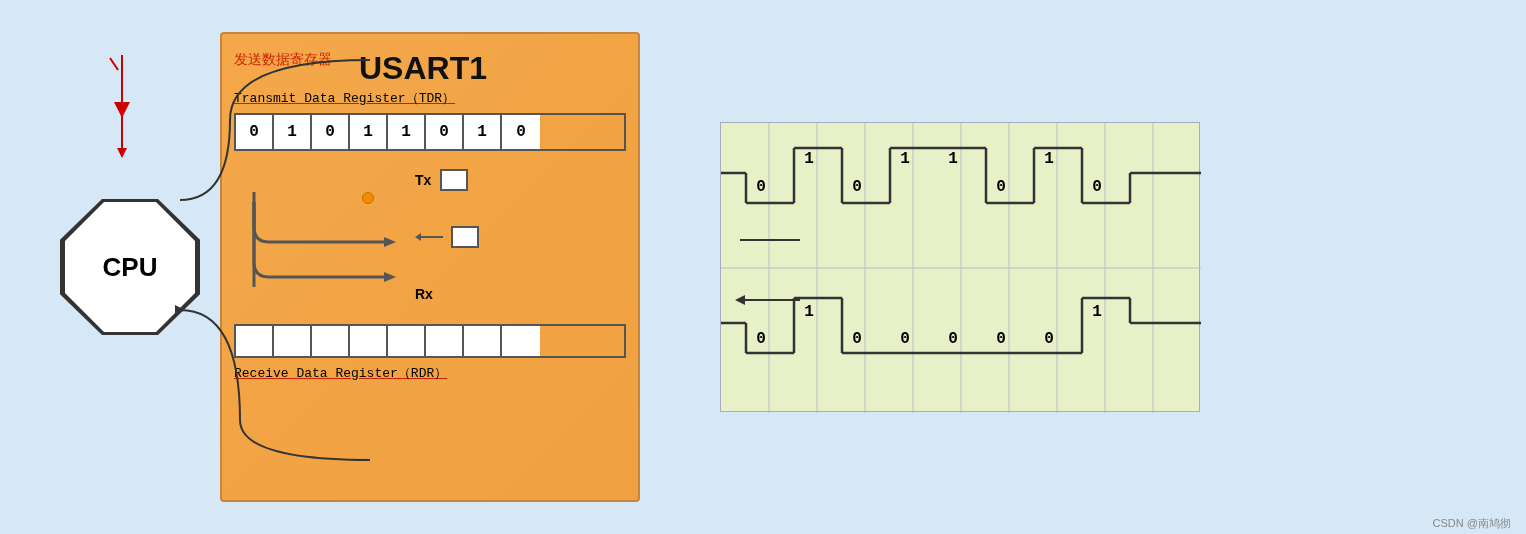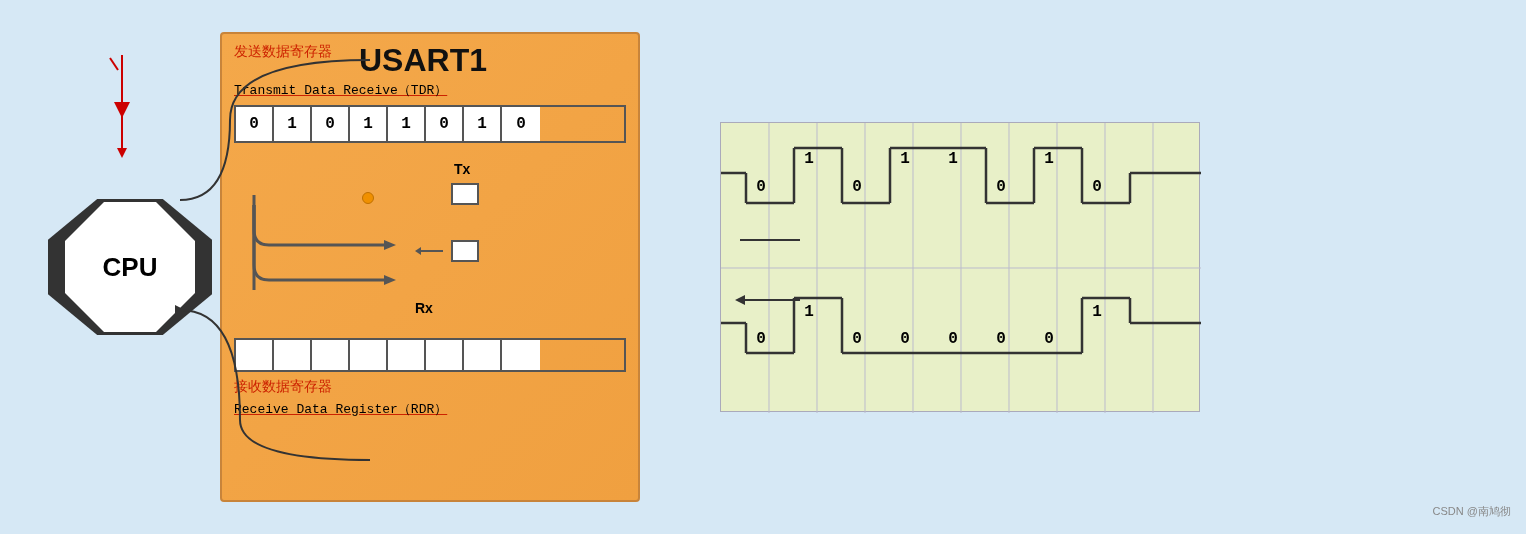--- a/index.html
+++ b/index.html
@@ -38,21 +38,21 @@
       background: white;
       clip-path: polygon(30% 0%, 70% 0%, 100% 30%, 100% 70%, 70% 100%, 30% 100%, 0% 70%, 0% 30%);
       display: flex;
       align-items: center;
       justify-content: center;
       border: none;
       position: relative;
     }
 
     .cpu-octagon-border {
-      width: 164px;
+      width: 140px;
       height: 136px;
       background: #333;
       clip-path: polygon(30% 0%, 70% 0%, 100% 30%, 100% 70%, 70% 100%, 30% 100%, 0% 70%, 0% 30%);
       display: flex;
       align-items: center;
       justify-content: center;
       position: relative;
     }
 
     .cpu-text {
@@ -73,20 +73,21 @@
       position: relative;
       flex-shrink: 0;
       margin-left: -10px;
     }
 
     .usart-title-row {
       display: flex;
       align-items: flex-start;
       padding: 8px 12px 0 12px;
       gap: 17px;
+      margin-top: 8px;
     }
 
     .usart-chinese-title {
       font-size: 14px;
       color: #cc2200;
       font-family: 'SimSun', serif;
       line-height: 1.4;
     }
 
     .usart-main-title {
@@ -147,23 +148,21 @@
     
     .tx-rx-section {
       display: flex;
       flex-direction: column;
       gap: 30px;
       margin-left: 5px;
     }
 
     .tx-row, .rx-row {
       display: flex;
-      align-items: flex-end;
-      gap: 6px;
-      flex-direction: column;
+      align-items: center;
     }
 
     .tx-label, .rx-label {
       font-size: 14px;
       font-family: Arial, sans-serif;
       font-weight: bold;
       min-width: 25px;
     }
 
     .tx-box, .rx-box {
@@ -204,21 +203,21 @@
       font-family: 'Courier New', monospace;
       color: #000;
       padding: 2px 12px;
       text-decoration: underline;
       text-decoration-color: #cc2200;
     }
 
     
     .watermark {
       position: absolute;
-      bottom: 15px;
+      bottom: 3px;
       right: 15px;
       font-size: 11px;
       color: #888;
       font-family: Arial, sans-serif;
     }
 
     
     .connections-svg {
       position: absolute;
       top: 0;
@@ -282,21 +281,21 @@
     </div>
   </div>
 
   <div class="usart-section">
 
     <div class="usart-title-row">
       <span class="usart-chinese-title">发送数据寄存器</span>
       <span class="usart-main-title">USART1</span>
     </div>
 
-    <div class="tdr-label">Transmit Data Receive（TDR）</div>
+    <div class="tdr-label">Transmit Data Register（TDR）</div>
 
     <div class="register-row">
       <div class="bit-cell">0</div>
       <div class="bit-cell">1</div>
       <div class="bit-cell">0</div>
       <div class="bit-cell">1</div>
       <div class="bit-cell">1</div>
       <div class="bit-cell">0</div>
       <div class="bit-cell">1</div>
       <div class="bit-cell">0</div>
@@ -344,21 +343,20 @@
       <div class="empty-bit-cell"></div>
       <div class="empty-bit-cell"></div>
       <div class="empty-bit-cell"></div>
       <div class="empty-bit-cell"></div>
       <div class="empty-bit-cell"></div>
       <div class="empty-bit-cell"></div>
       <div class="empty-bit-cell"></div>
       <div class="empty-bit-cell"></div>
     </div>
 
-    <div class="rdr-chinese-label">接收数据寄存器</div>
     <div class="rdr-label">Receive Data Register（RDR）</div>
   </div>
 
   <div style="margin-left:80px; flex-shrink:0;">
     <div style="width:480px; height:290px; background:#e8f0c8; border:1px solid #aab; position:relative;">
 
       <svg width="480" height="290" style="position:absolute;top:0;left:0;">
 
         <line x1="48" y1="0" x2="48" y2="290" stroke="#bbc" stroke-width="1"></line>
         <line x1="96" y1="0" x2="96" y2="290" stroke="#bbc" stroke-width="1"></line>

